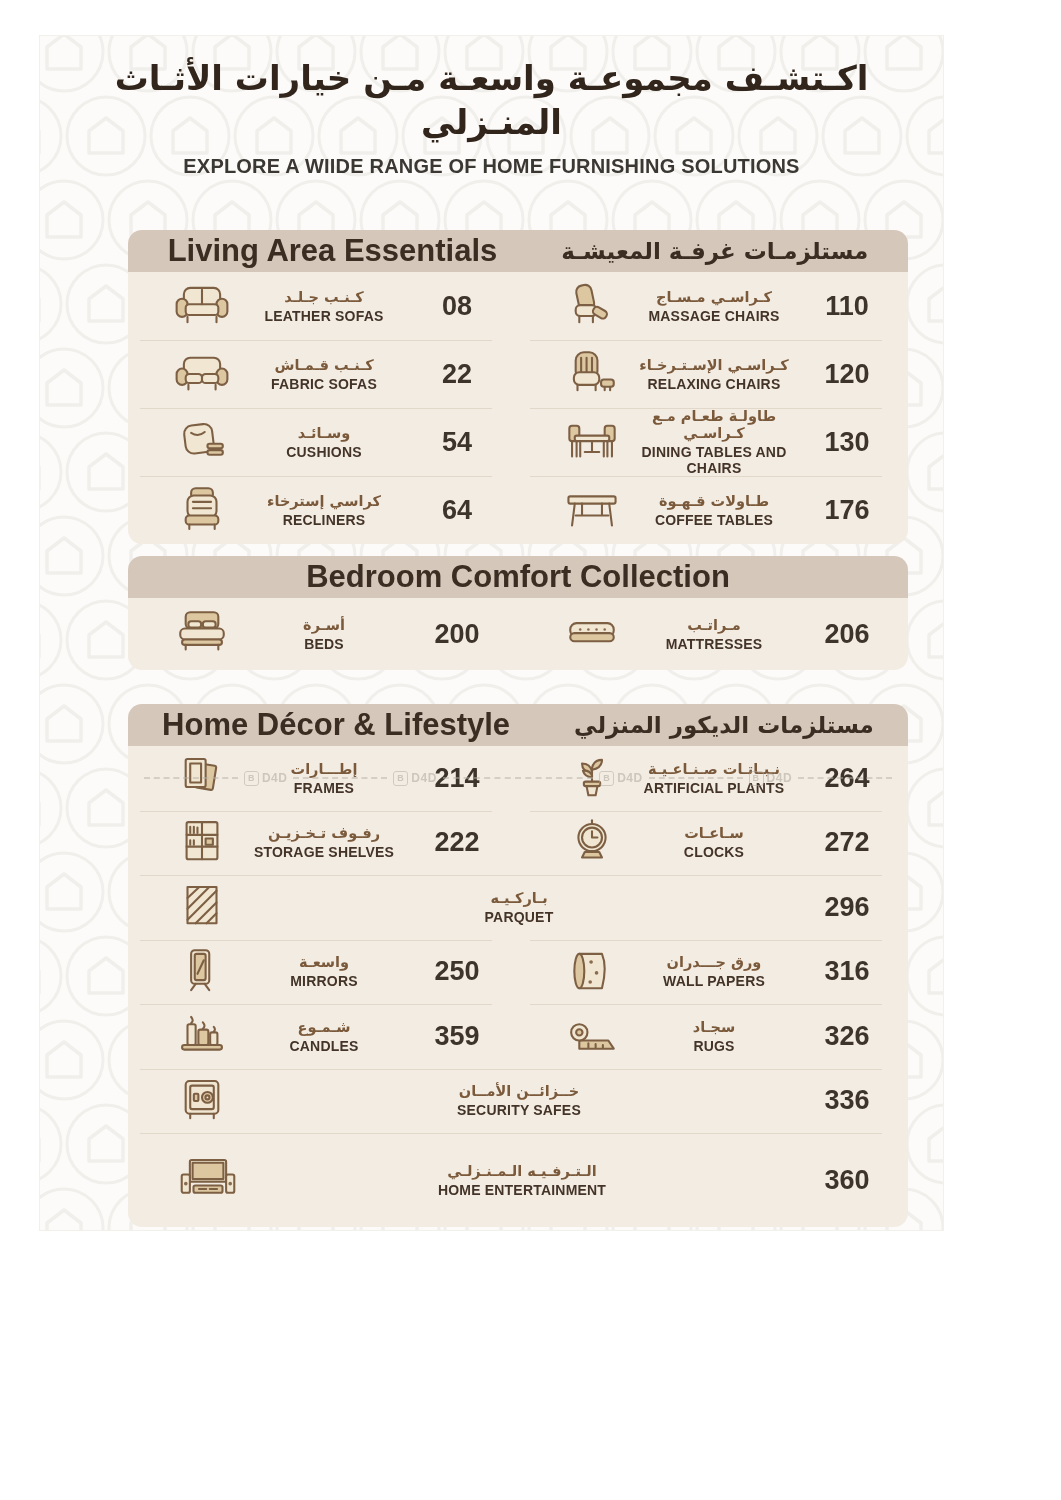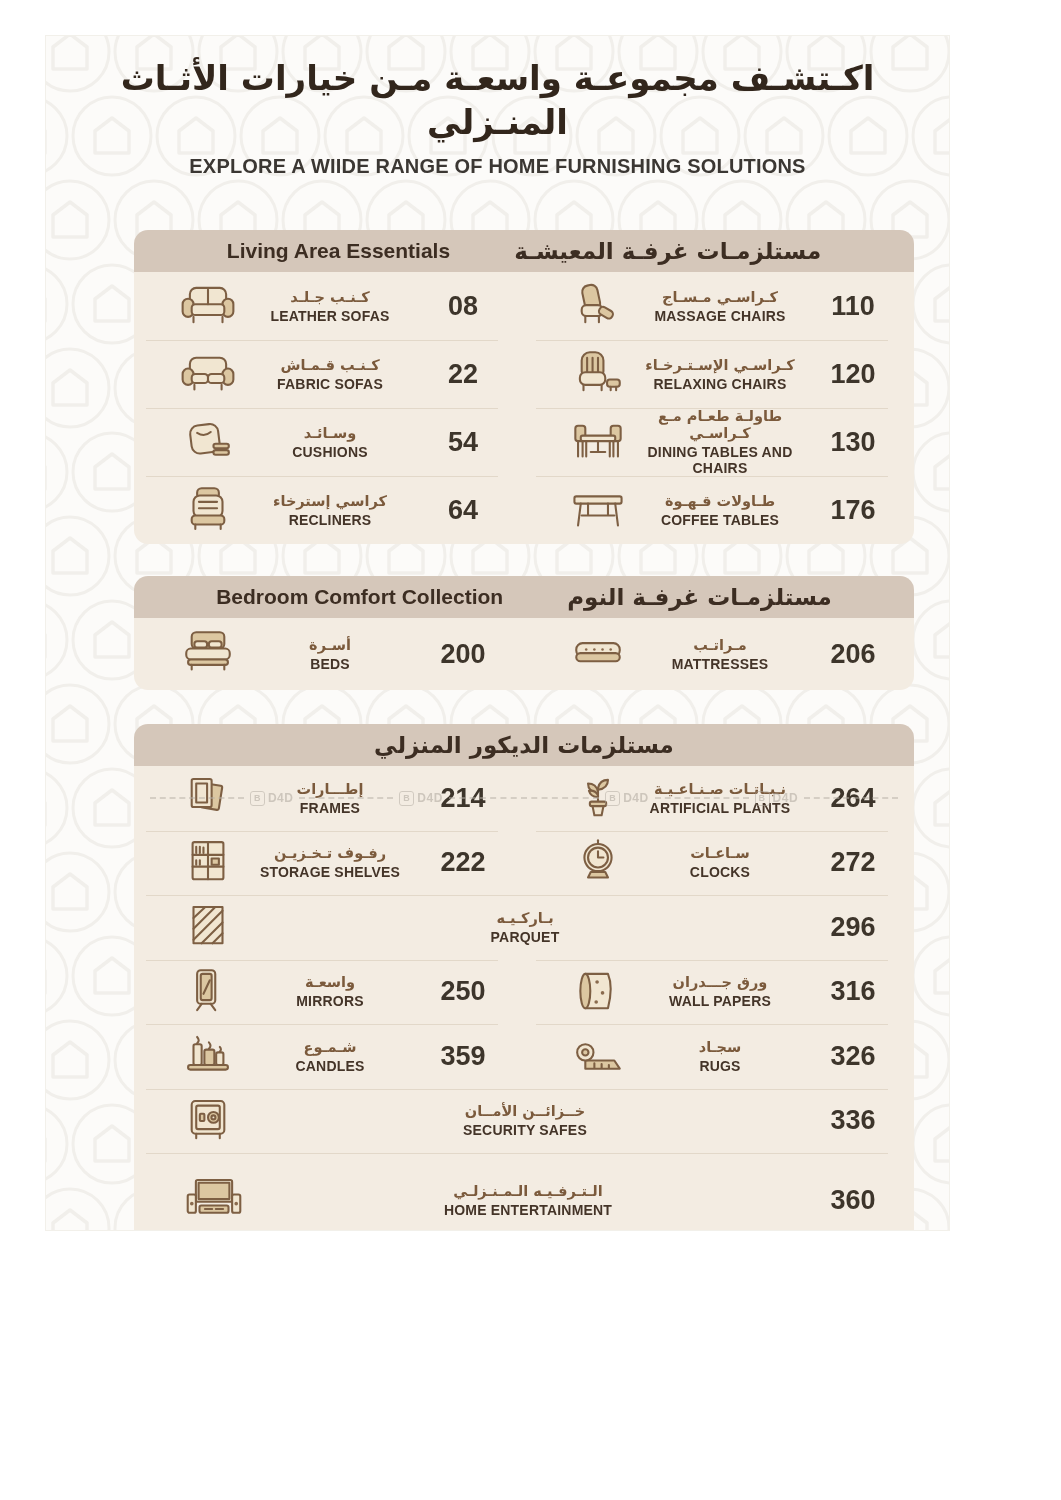--- a/index.html
+++ b/index.html
@@ -2,45 +2,45 @@
 <html lang="en"><head>
 <meta charset="utf-8">
 <style>
   html,body{margin:0;padding:0;}
   body{
     width:1061px;height:1500px;background:#ffffff;position:relative;
     font-family:"Liberation Sans", sans-serif;overflow:hidden;
   }
   .ar{font-family:"DejaVu Sans", sans-serif;direction:rtl;}
   .card{
-    position:absolute;left:45px;top:35px;width:905px;height:1196px;
+    position:absolute;left:39px;top:35px;width:905px;height:1196px;
     background:#fcfbf9;border:1px solid #f2f0ea;box-sizing:border-box;overflow:hidden;
   }
   #pattern{position:absolute;inset:0;z-index:0;}
   #pattern svg{position:absolute;}
   .content{position:relative;z-index:1;}
   
   .page-title-ar{
     padding-top:20px;text-align:center;font-size:34px;line-height:44px;
     font-weight:bold;color:#32261c;
   }
   .page-title-en{
     margin-top:8px;text-align:center;font-size:20px;line-height:28px;
     font-weight:bold;color:#3b3733;letter-spacing:.2px;
   }
   
   #sections{width:780px;margin-left:88px;}
   .section{border-radius:14px;overflow:hidden;}
   .section.s0{margin-top:50px;}
-  .section.s1{margin-top:32px;}
+  .section.s1{margin-top:12px;}
   .section.s2{margin-top:34px;}
   .section-header{
     height:42px;background:#d5c7ba;display:flex;align-items:center;justify-content:center;gap:64px;
   }
-  .sec-title-en{font-size:21px;font-weight:bold;color:#3c2d22;}
+  .sec-title-en{font-size:31px;font-weight:bold;color:#3c2d22;}
   .sec-title-ar{font-size:23px;font-weight:bold;color:#3c2d22;}
   .section-body{background:#f3ece2;position:relative;}
   .row{display:flex;}
   .s0 .row{height:68px;}
   .s1 .row{height:72px;}
   .s2 .row{height:64.5px;}
   .s2 .row.full{height:94px;}
   .half{flex:1;display:flex;align-items:center;position:relative;min-width:0;}
   .row.full .half{flex:1;}
   
@@ -911,21 +911,20 @@
                   <div class="label-en">COFFEE TABLES</div>
                 </span>
                 <span class="num">176</span>
               </div>
             </div>
           </div>
         </div>
         <div class="section s1">
           <div class="section-header">
             <span class="sec-title-en">Bedroom Comfort Collection</span>
-            <span class="sec-title-ar ar">مستلزمـات غرفـة النوم</span>
           </div>
           <div class="section-body">
             <div class="row">
               <div class="half">
                 <span class="icon">
                   <svg width="58" height="52" viewBox="0 0 64 56">
                     <rect class="st f2" x="14" y="4" width="36" height="18" rx="5"></rect>
                     <rect class="st" x="17" y="14" width="14" height="7" rx="3"></rect>
                     <rect class="st" x="33" y="14" width="14" height="7" rx="3"></rect>
                     <rect class="st" x="8" y="22" width="48" height="12" rx="5"></rect>
@@ -954,20 +953,21 @@
                   <div class="label-ar ar">مـراتـب</div>
                   <div class="label-en">MATTRESSES</div>
                 </span>
                 <span class="num">206</span>
               </div>
             </div>
           </div>
         </div>
         <div class="section s2">
           <div class="section-header">
+            <span class="sec-title-en">Home Décor &amp; Lifestyle</span>
             <span class="sec-title-ar ar">مستلزمات الديكور المنزلي</span>
           </div>
           <div class="section-body">
             <div class="row">
               <div class="half">
                 <span class="icon">
                   <svg width="58" height="52" viewBox="0 0 64 56">
                     <rect class="st f2" x="26" y="13" width="20" height="27" rx="2" transform="rotate(9 36 26)"></rect>
                     <rect class="st" x="14" y="7" width="22" height="31" rx="2"></rect>
                     <rect class="st nf" x="19" y="12" width="12" height="21"></rect>

